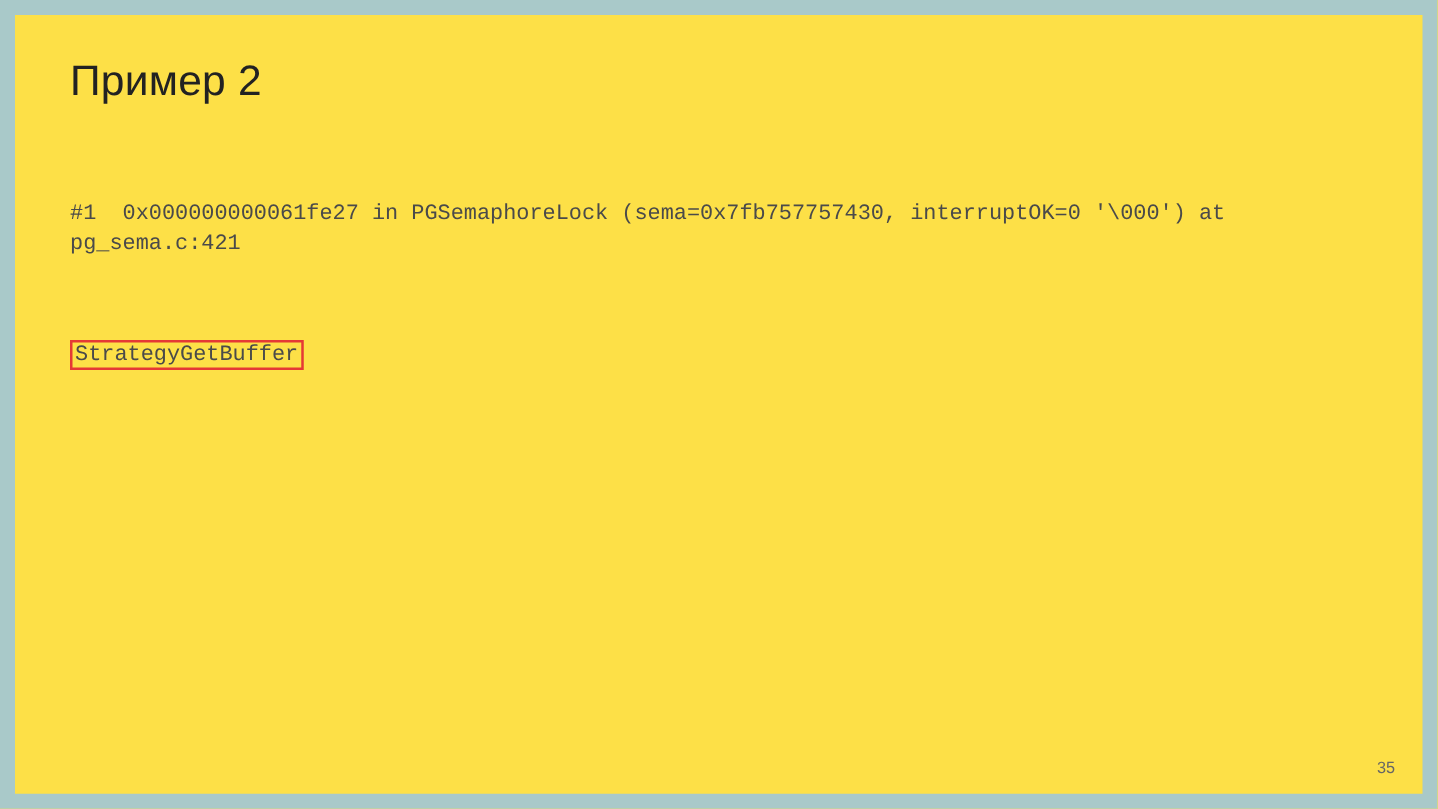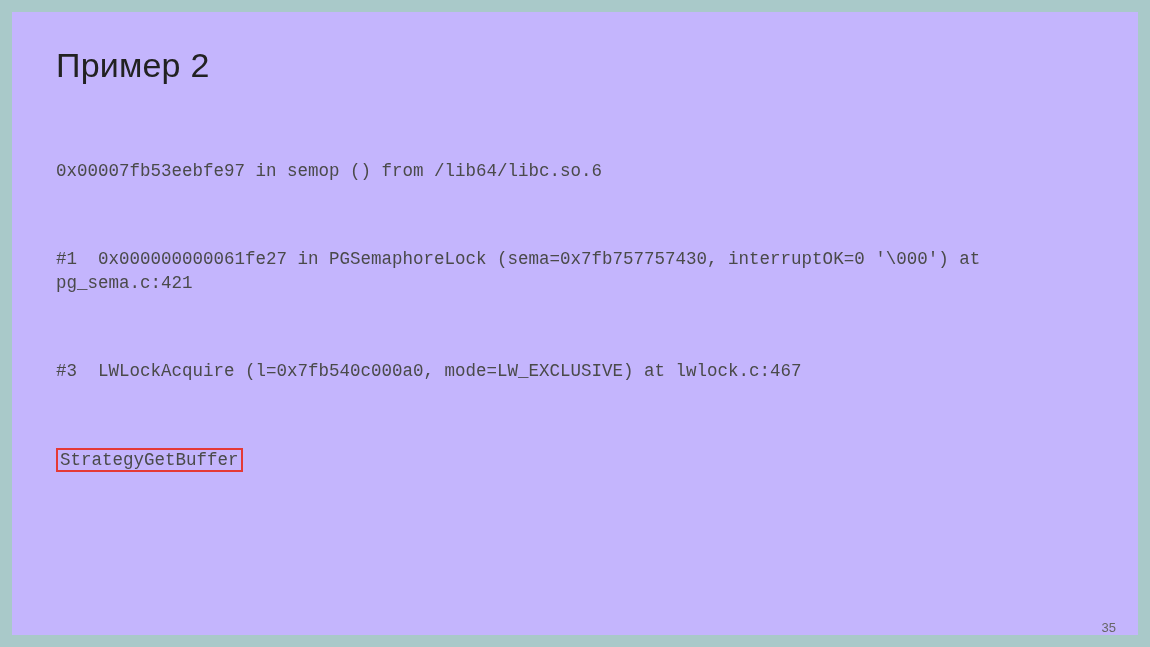--- a/index.html
+++ b/index.html
@@ -6,21 +6,21 @@
       margin: 0;
       padding: 0;
       background-color: #a9c9c9;
       font-family: 'Helvetica Neue', Arial, sans-serif;
       width: 1150px;
       height: 647px;
       box-sizing: border-box;
       padding: 12px;
     }
     .slide {
-      background-color: #c4b5fd;
+      background-color: #fde047;
       width: 100%;
       height: 100%;
       box-sizing: border-box;
       padding: 34px 44px 27px 44px;
       position: relative;
     }
     .slide-title {
       font-size: 34px;
       font-weight: 400;
       color: #222222;
@@ -42,34 +42,32 @@
       margin-bottom: 0;
     }
     .hl {
       border: 2px solid #e53935;
       padding: 0 2px;
       display: inline-block;
       line-height: 1.15;
     }
     .page-number {
       position: absolute;
-      bottom: 0;
+      bottom: 14px;
       right: 22px;
       font-size: 13px;
       color: #666666;
     }
   </style>
 </head>
 <body>
 
 <div class="slide">
   <h1 class="slide-title">Пример 2</h1>
 
   <div class="backtrace">
-    <p>0x00007fb53eebfe97 in semop () from /lib64/libc.so.6</p>
     <p>#1  0x000000000061fe27 in PGSemaphoreLock (sema=0x7fb757757430, interruptOK=0 '\000') at pg_sema.c:421</p>
-    <p>#3  LWLockAcquire (l=0x7fb540c000a0, mode=LW_EXCLUSIVE) at lwlock.c:467</p>
     <p><span class="hl">StrategyGetBuffer</span></p>
     
   </div>
 
   <div class="page-number">35</div>
 </div>
 
 </body></html>

